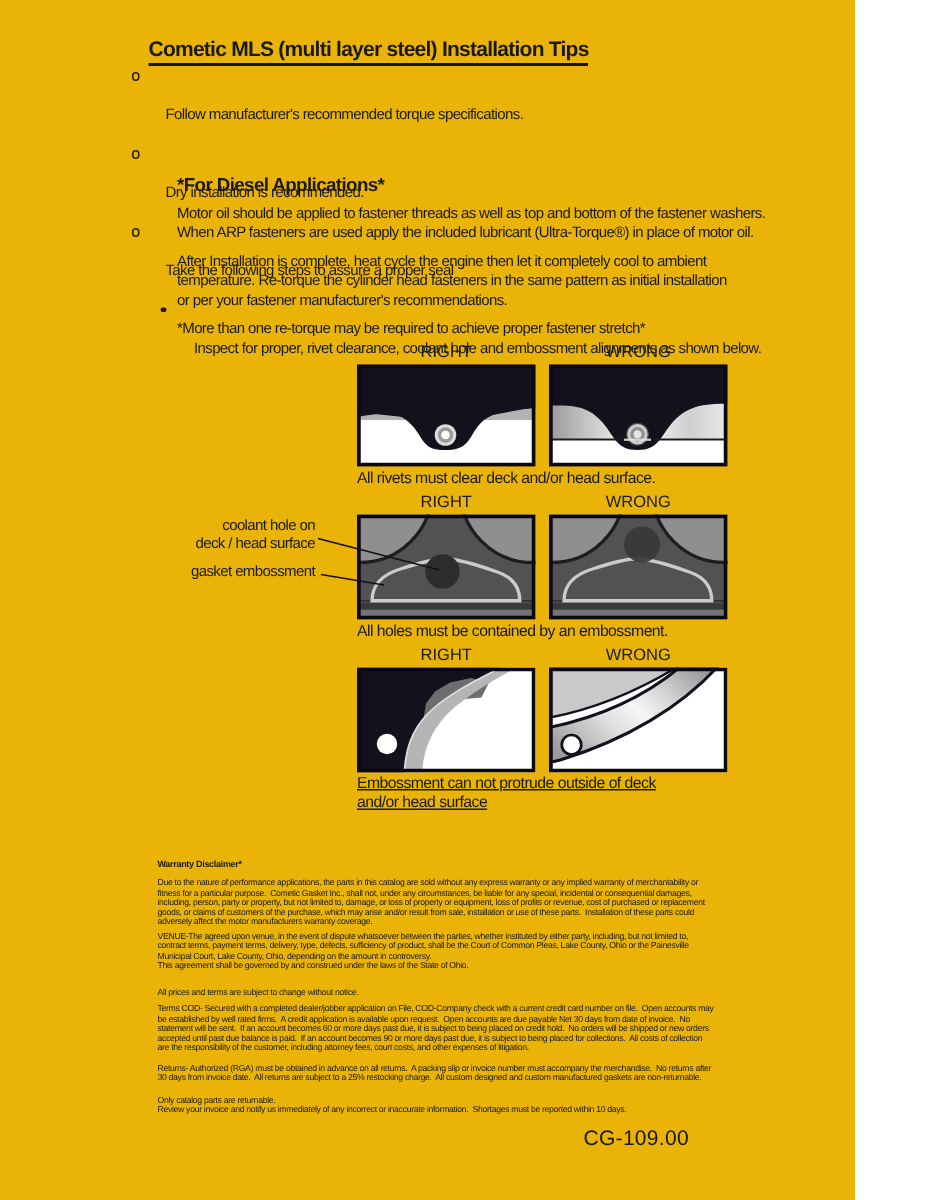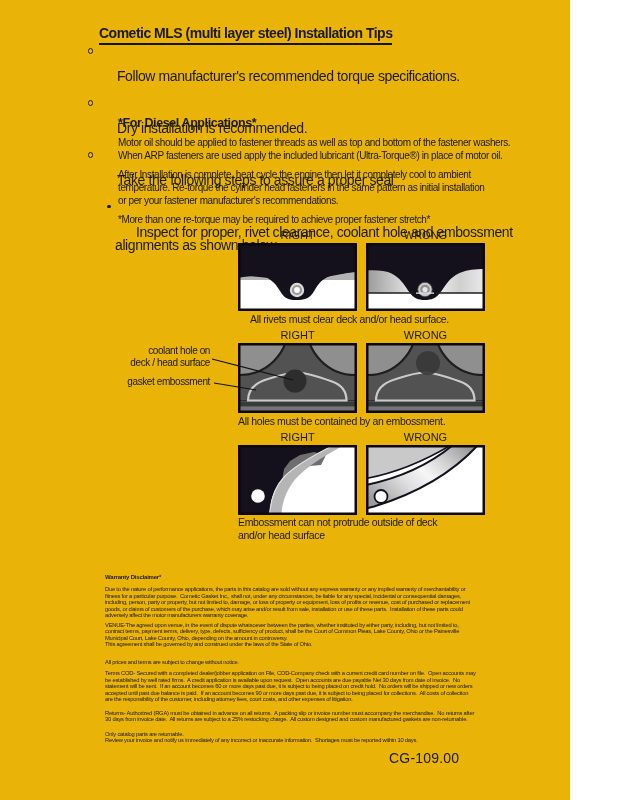--- a/index.html
+++ b/index.html
@@ -1,20 +1,20 @@
 <!DOCTYPE html>
 <html><head>
 <meta charset="utf-8">
 <style>
   html,body{margin:0;padding:0;background:#ffffff;}
   .page{position:relative;width:570px;height:800px;background:#eab308;overflow:hidden;
         font-family:"Liberation Sans","DejaVu Sans",sans-serif;color:#1a1a1a;}
   .abs{position:absolute;}
   .title{font-size:14px;font-weight:bold;letter-spacing:-0.5px;border-bottom:2px solid #141414;padding-bottom:2px;}
-  .tips{font-size:14px;letter-spacing:-0.4px;line-height:13px;}
+  .tips{font-size:10px;letter-spacing:-0.4px;line-height:13px;}
   .tip{position:relative;padding-left:8px;white-space:pre-wrap;}
   .tip.sub{margin-left:19px;}
   .dot-o{position:absolute;left:0;top:4.2px;width:3.4px;height:3.4px;border:1px solid #222;border-radius:50%;}
   .dot-f{position:absolute;left:0;top:4.8px;width:3.6px;height:3.6px;background:#1a1a1a;border-radius:50%;}
   .body-text{font-size:10px;letter-spacing:-0.4px;line-height:13px;white-space:pre-wrap;}
   .d-head{font-size:12.5px;font-weight:bold;letter-spacing:-0.4px;margin:0 0 6px 0;}
   .d-p{margin:0 0 6px 0;}
   .d-note{margin:3px 0 0 0;}
   .rw{font-size:11px;width:119px;text-align:center;color:#1c1c1c;}
   .caption{font-size:10.5px;letter-spacing:-0.35px;line-height:13px;white-space:pre-wrap;}
@@ -93,21 +93,21 @@
     <path d="M0,0 H119 V26 C98,26 90,30 82,39 C74,48.5 73,57 59,57 C45,57 44,48.5 36,39 C28,30 21,26.5 0,27.5 Z" fill="#14101c"></path>
     <line x1="2" y1="50" x2="48" y2="50" stroke="#1c1c1c" stroke-width="1.4"></line>
     <line x1="70" y1="50" x2="117" y2="50" stroke="#1c1c1c" stroke-width="1.4"></line>
     <circle cx="59" cy="46.5" r="7.2" fill="#cdcdcd" stroke="#4a4a4a" stroke-width="0.8"></circle>
     <circle cx="59" cy="46.5" r="4.8" fill="#8f8f8f"></circle>
     <circle cx="59" cy="46.5" r="2.6" fill="#e6e6e6"></circle>
     <rect x="50" y="49.4" width="18" height="1.5" fill="#e8e8e8" opacity="0.85"></rect>
     <rect x="1.25" y="1.25" width="116.5" height="65.5" fill="none" stroke="#0b0812" stroke-width="2.5"></rect>
   </svg>
 
-  <div class="abs caption" style="left:238px;top:313px;margin-left:12px;">All rivets must clear deck and/or head surface.</div>
+  <div class="abs caption" style="left:238px;top:313px;">All rivets must clear deck and/or head surface.</div>
 
   <div class="abs rw" style="left:238px;top:329px;">RIGHT</div>
   <div class="abs rw" style="left:366px;top:329px;">WRONG</div>
 
   <div class="abs dlabel" style="left:96px;top:345px;width:114px;">coolant hole on
 deck / head surface</div>
   <div class="abs dlabel" style="left:30px;top:376px;width:180px;">gasket embossment</div>
 
   <svg class="abs panel" style="left:238px;top:343px;" width="119" height="70" viewBox="0 0 119 70">
     <rect width="119" height="70" fill="#525252"></rect>
@@ -163,21 +163,21 @@
         <stop offset="1" stop-color="#9b9b9b"></stop>
       </linearGradient>
     </defs>
     <rect width="119" height="70" fill="#ffffff"></rect>
     <path d="M0,0 H85 C60,15 32,27.5 0,33.5 Z" fill="#c9c9c9" stroke="#14101c" stroke-width="1.6"></path>
     <path d="M0,40 C34,33 64,19 87,0 H112 C88,26 52,48 8,61.5 L0,63.5 Z" fill="url(#g3w)" stroke="#14101c" stroke-width="2"></path>
     <circle cx="15" cy="51.5" r="6.5" fill="#ffffff" stroke="#14101c" stroke-width="1.8"></circle>
     <rect x="1.25" y="1.25" width="116.5" height="67.5" fill="none" stroke="#0b0812" stroke-width="2.5"></rect>
   </svg>
 
-  <div class="abs caption" style="left:238px;top:516px;">Embossment can not protrude outside of deck
+  <div class="abs caption" style="left:238px;top:516px;text-decoration:underline;">Embossment can not protrude outside of deck
 and/or head surface</div>
 
   <div class="abs" style="left:105px;top:574px;">
     <div class="fine-h">Warranty Disclaimer*</div>
     <p class="fine" style="margin-bottom:3px;">Due to the nature of performance applications, the parts in this catalog are sold without any express warranty or any implied warranty of merchantability or
 fitness for a particular purpose.  Cometic Gasket Inc., shall not, under any circumstances, be liable for any special, incidental or consequential damages,
 including, person, party or property, but not limited to, damage, or loss of property or equipment, loss of profits or revenue, cost of purchased or replacement
 goods, or claims of customers of the purchase, which may arise and/or result from sale, installation or use of these parts.  Installation of these parts could
 adversely affect the motor manufacturers warranty coverage.</p>
     <p class="fine" style="margin-bottom:11px;">VENUE-The agreed upon venue, in the event of dispute whatsoever between the parties, whether instituted by either party, including, but not limited to,

